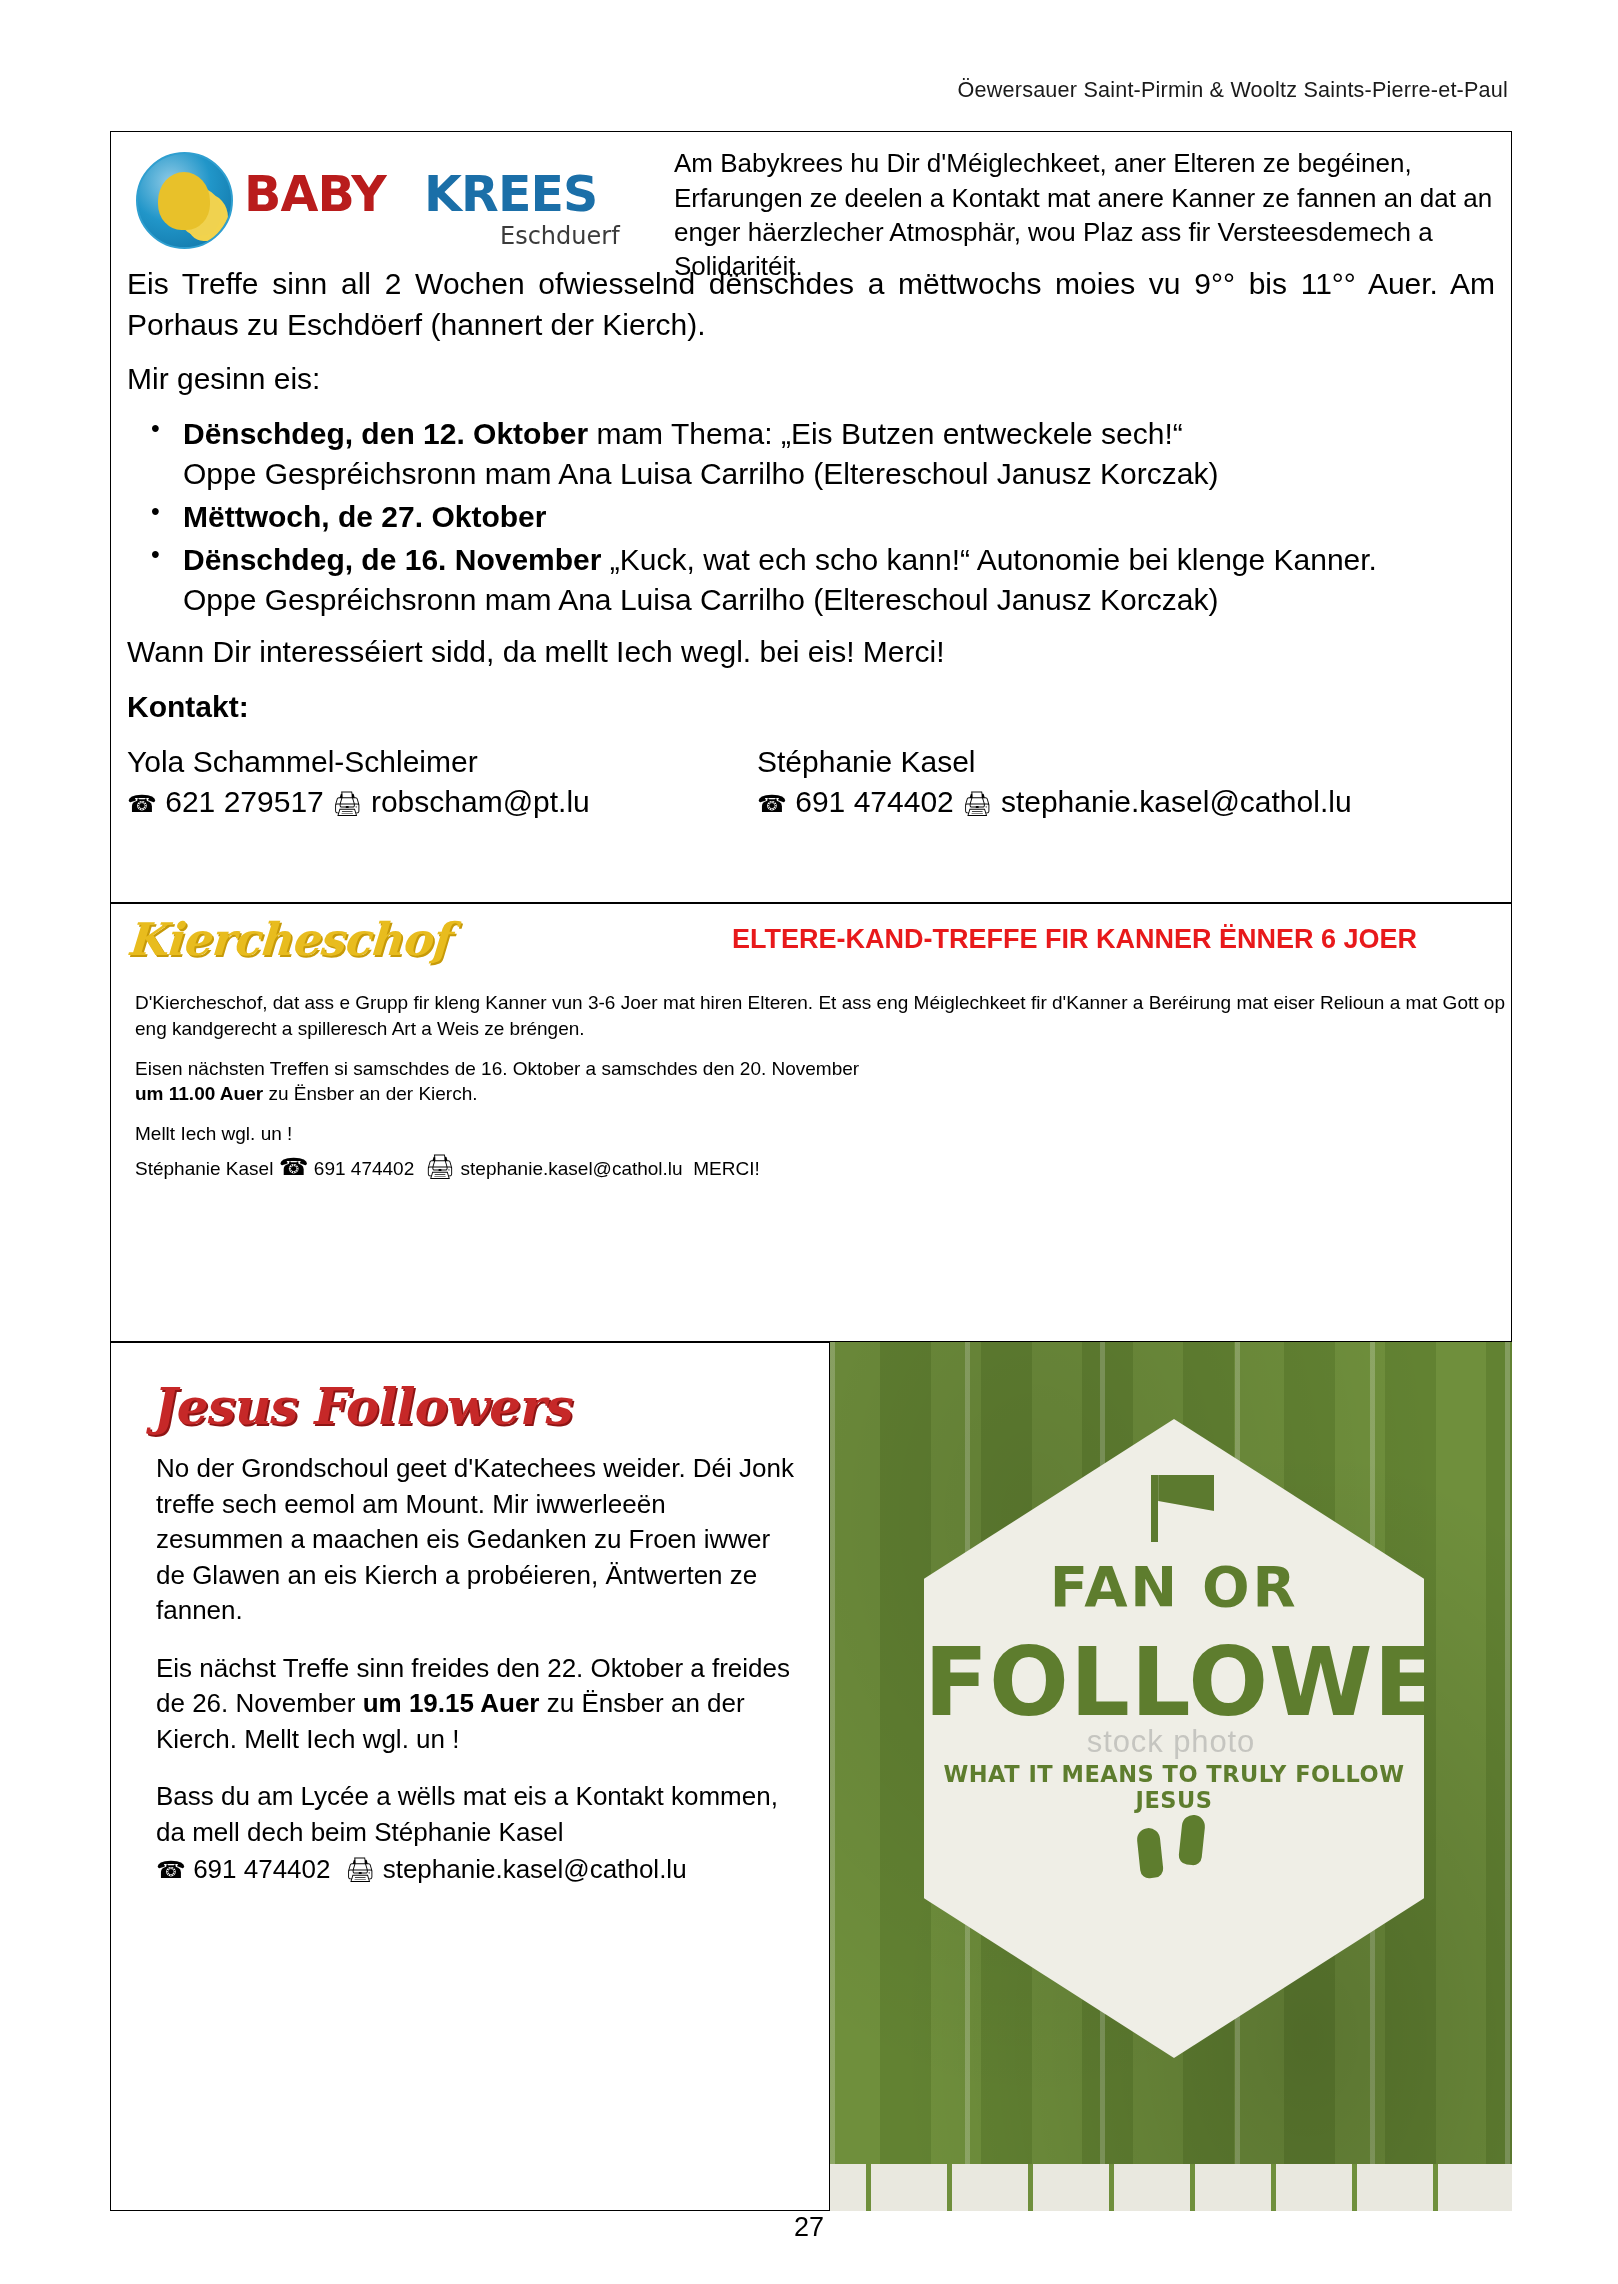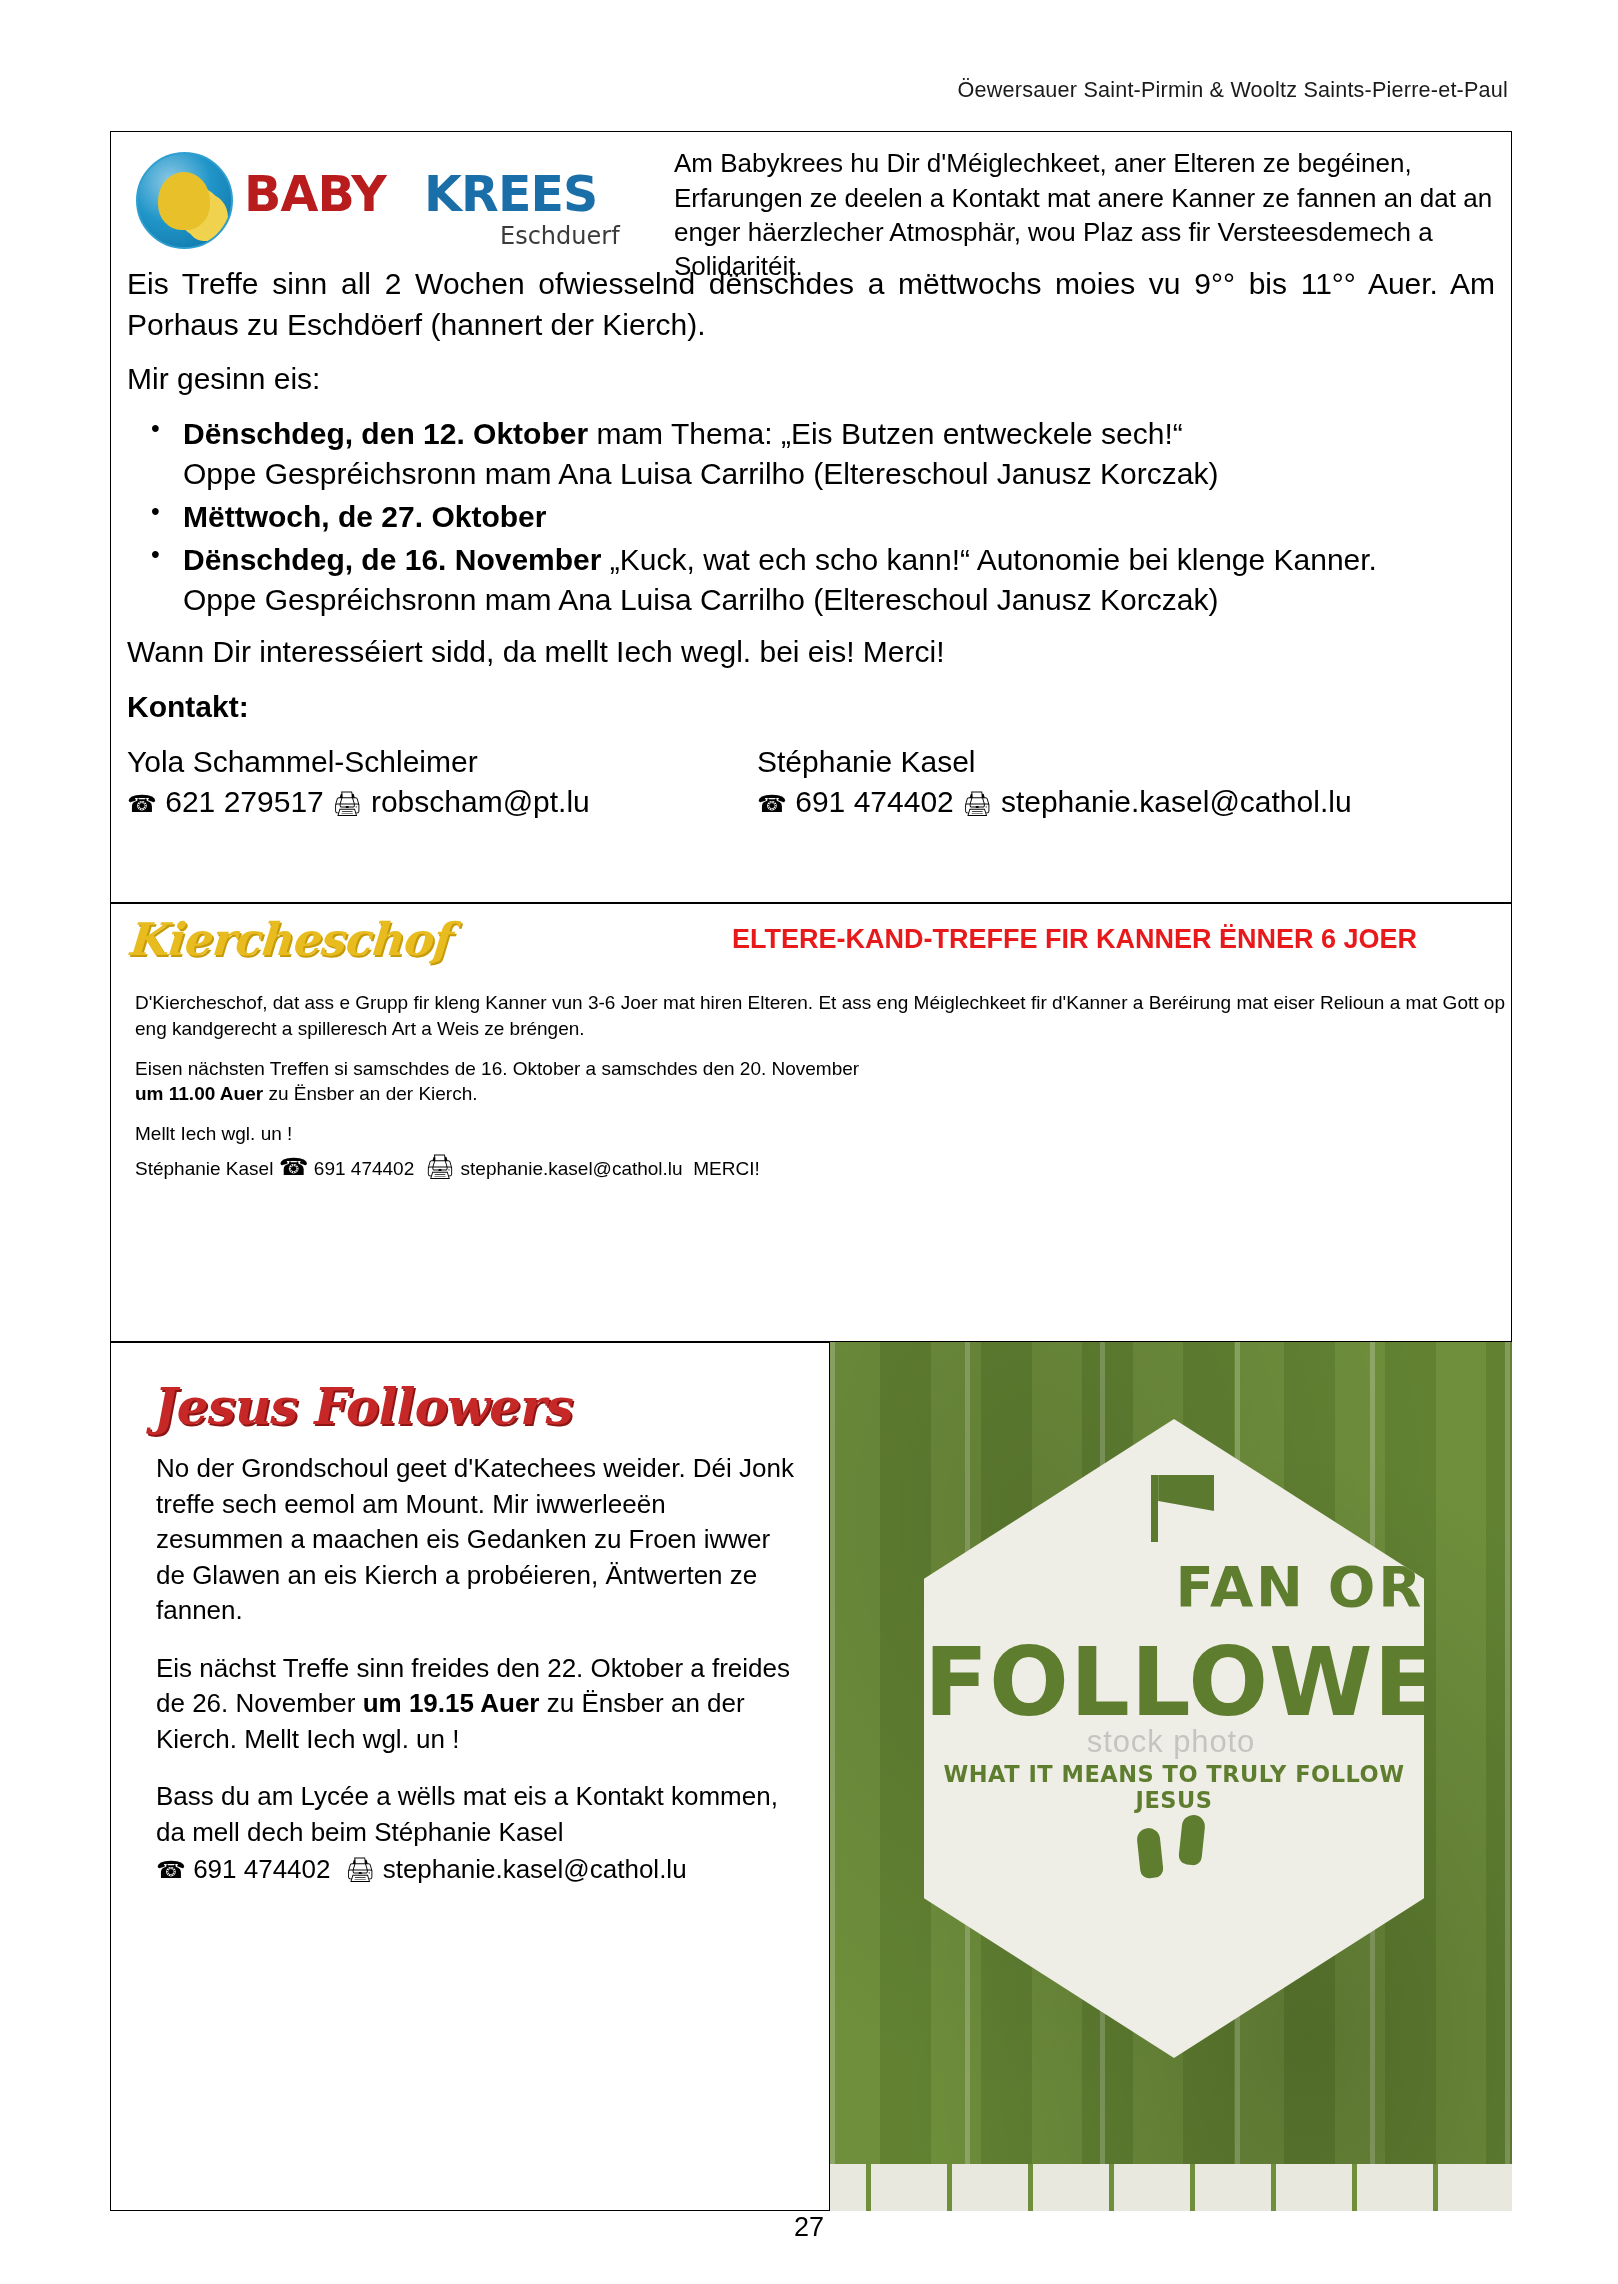--- a/index.html
+++ b/index.html
@@ -290,21 +290,21 @@
     width: 56px;
     height: 36px;
     background: #5c7a2f;
     clip-path: polygon(0 0, 100% 0, 100% 100%, 0 72%);
   }
   .hex-fanor {
     position: absolute;
     top: 135px;
     left: 0;
     width: 100%;
-    text-align: right;
+    text-align: center;
     font-family: "DejaVu Sans", sans-serif;
     font-weight: bold;
     font-size: 56px;
     letter-spacing: 2.7px;
     color: #5e7d2e;
   }
   .hex-follower {
     position: absolute;
     top: 209px;
     left: 0;

